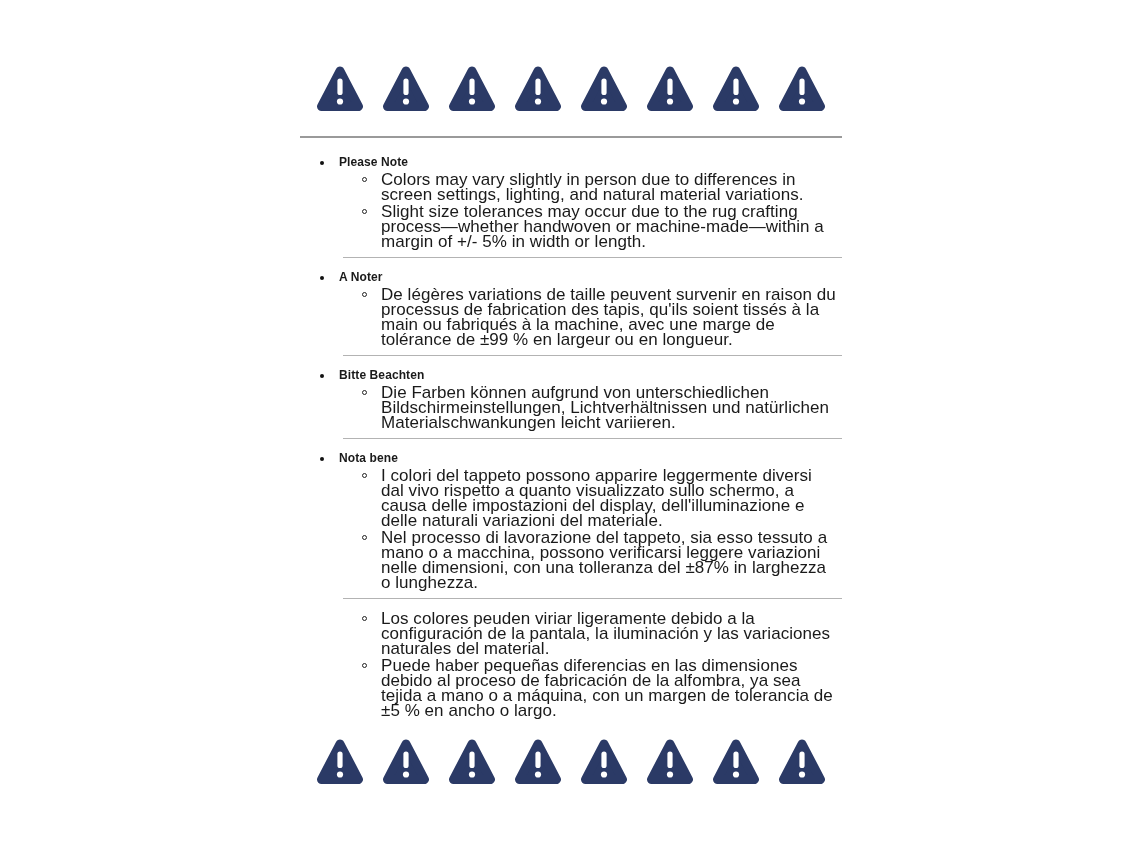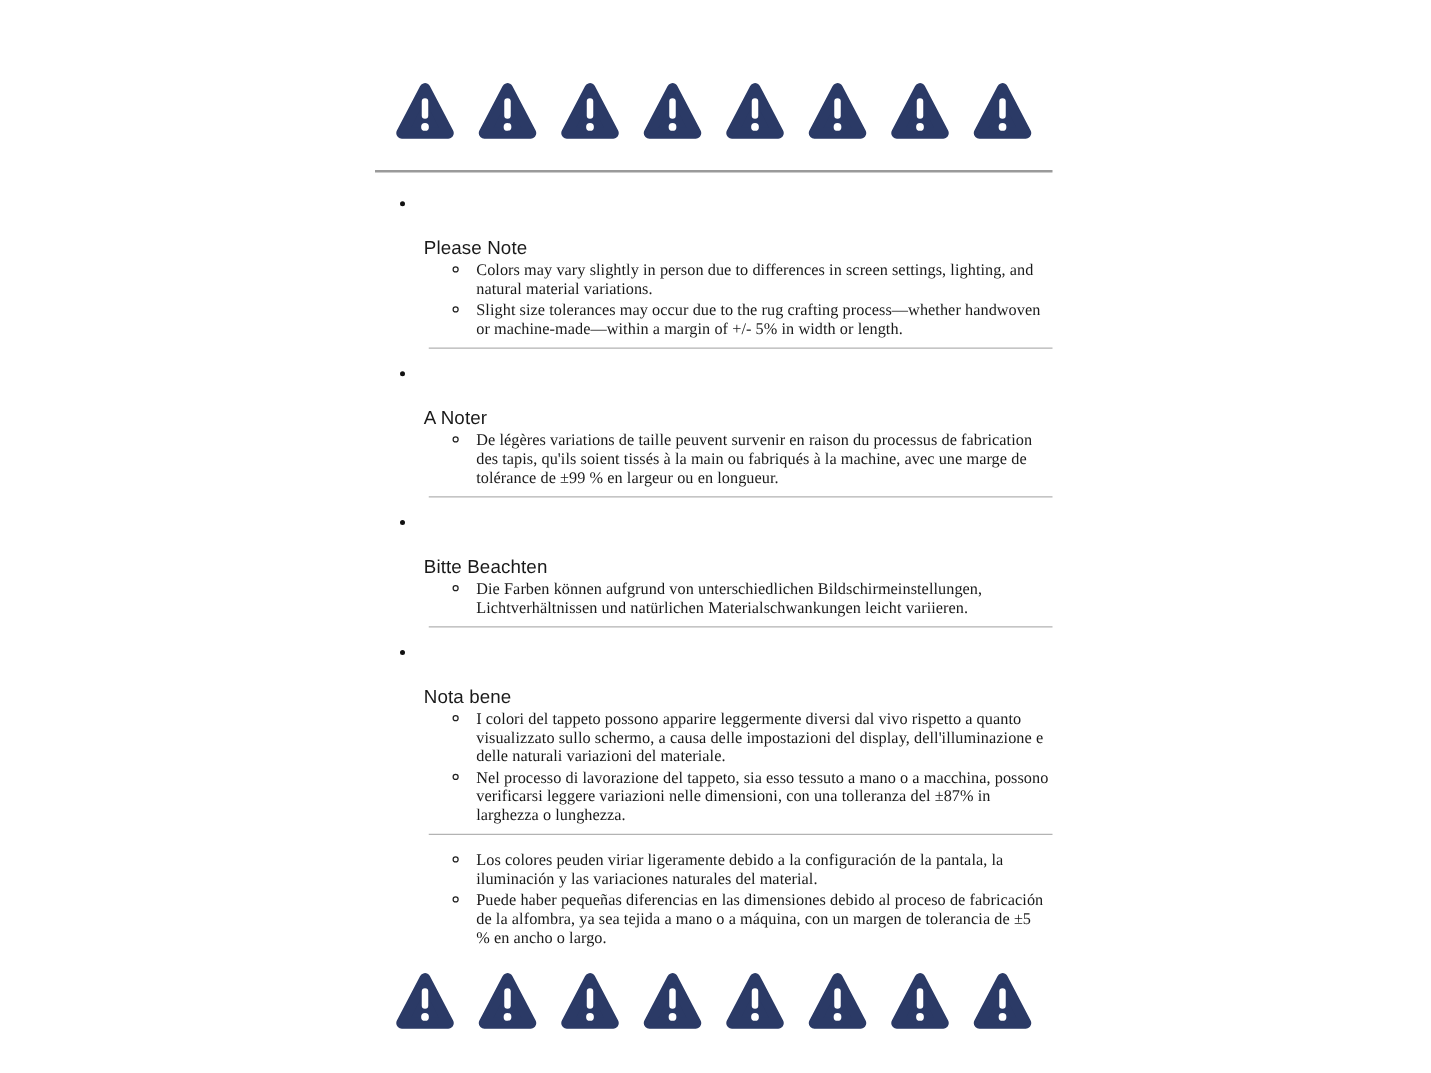--- a/index.html
+++ b/index.html
@@ -54,47 +54,45 @@
     margin-bottom: 2px;
   }
   .heading-bullet {
     width: 4px; height: 4px;
     background: #111;
     border-radius: 50%;
     margin-top: 6px;
     flex: 0 0 4px;
   }
   .heading-text {
-    font-weight: normal;
-    font-size: 15px;
+    font-weight: bold;
+    font-size: 12px;
     line-height: 15px;
     margin-left: 15px;
     letter-spacing: 0.1px;
-    margin-top: 36px;
   }
   .sub-row {
     display: flex;
     align-items: flex-start;
     padding-left: 62px;
     margin-bottom: 2px;
   }
   .sub-bullet {
     width: 5px; height: 5px;
     border: 1.2px solid #222;
     border-radius: 50%;
     margin-top: 5px;
     flex: 0 0 5px;
   }
   .sub-text {
     margin-left: 14px;
     width: 458px;
-    font-size: 13px;
+    font-size: 17px;
     line-height: 15px;
     letter-spacing: 0.05px;
-    font-family: Liberation Serif, serif;
   }
 </style>
 </head>
 <body>
 
 <div class="page">
 
   <div class="tri-row top">
     <span class="tri-wrap">
       <svg viewBox="0 0 48 53" xmlns="http://www.w3.org/2000/svg" aria-hidden="true">

